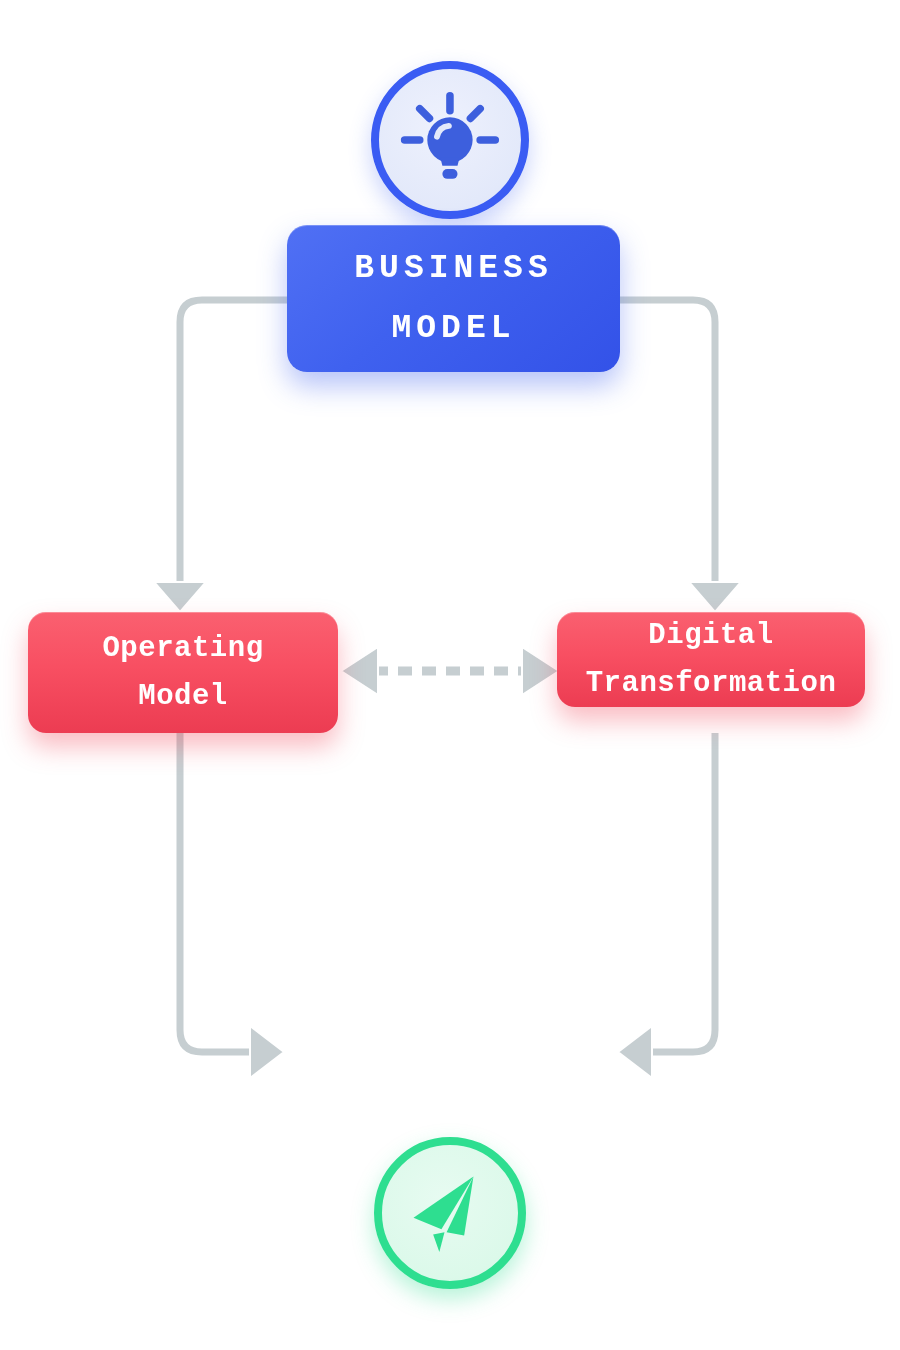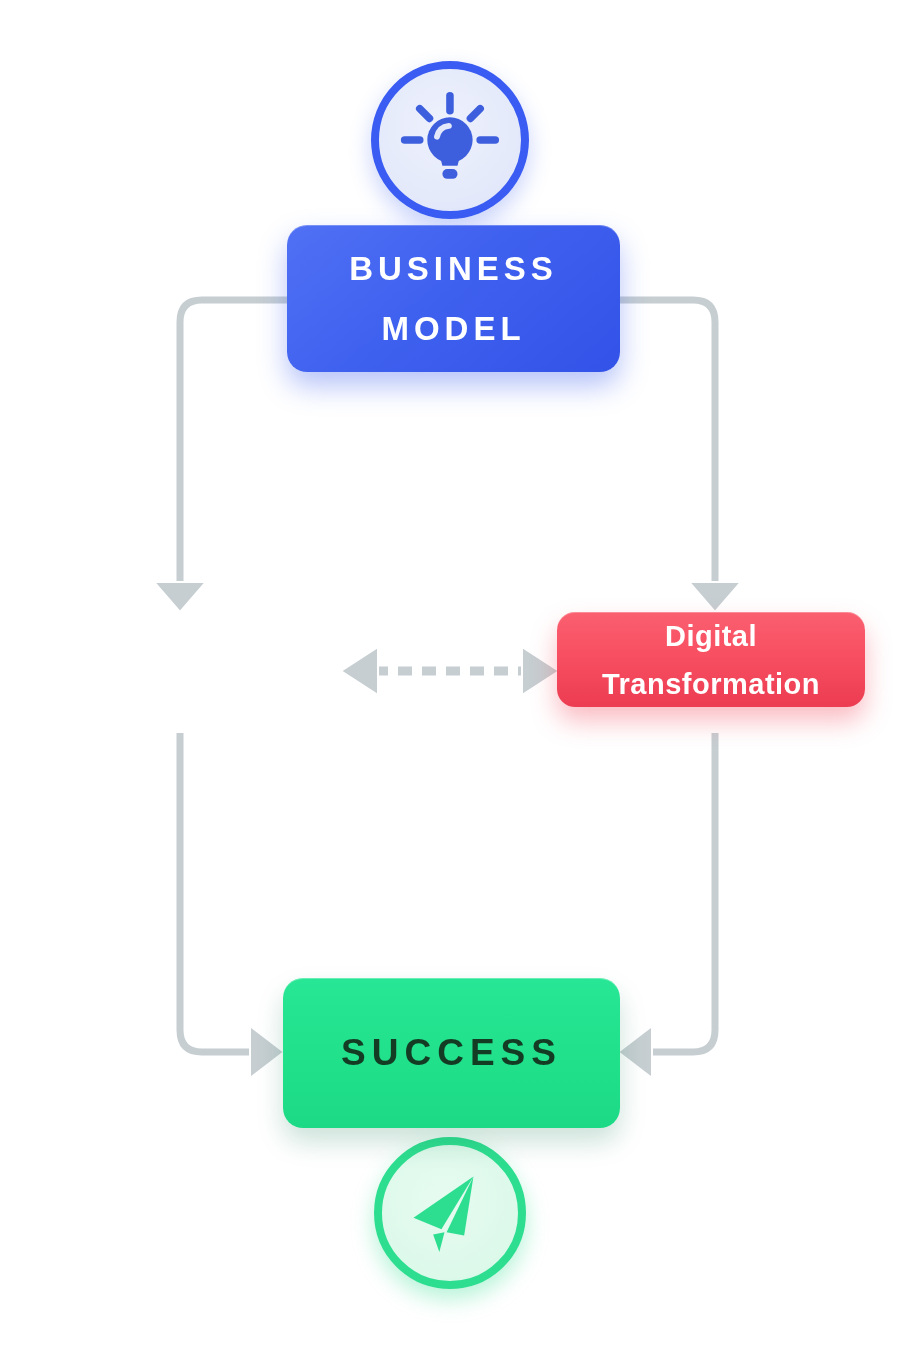--- a/index.html
+++ b/index.html
@@ -4,21 +4,21 @@
 <style>
   html,body{margin:0;padding:0;background:#ffffff;}
   .canvas{
     position:relative;width:900px;height:1350px;background:#ffffff;overflow:hidden;
     font-family:"Liberation Sans","DejaVu Sans",sans-serif;
   }
   .connector-layer{position:absolute;left:0;top:0;width:900px;height:1350px;z-index:1;}
 
   .node{
     position:absolute;z-index:3;display:flex;align-items:center;justify-content:center;
-    text-align:center;border-radius:20px;font-weight:700;
+    text-align:center;border-radius:20px;font-weight:700;font-family:Liberation Mono, monospace;
   }
   .node .label{display:inline-block;}
 
   .node-business{
     left:287px;top:225px;width:333px;height:147px;
     background:linear-gradient(140deg,#5070f4 0%,#3f61ef 45%,#3352e8 100%);
     box-shadow:0 14px 28px rgba(62,97,239,.38), inset 0 1px 0 rgba(255,255,255,.25);
     color:#ffffff;font-size:33px;letter-spacing:5px;line-height:60px;
   }
   .node-business .label{width:300px;}
@@ -93,28 +93,28 @@
       <path d="M41 66 h18 l-2 8 h-14 z" fill="#3d5fdd"></path>
       <rect x="43" y="77" width="14" height="9" rx="4.5" fill="#3d5fdd"></rect>
       <path d="M38 47 q2 -9 11 -10" stroke="#e3e9fa" stroke-width="5.5" stroke-linecap="round" fill="none"></path>
     </svg>
   </div>
 
   <div class="node node-business">
     <span class="label">BUSINESS MODEL</span>
   </div>
 
+  <div class="node node-red node-operating">
+    <span class="label">Operating Model</span>
+  </div>
 
   <div class="node node-red node-digital">
     <span class="label">Digital Transformation</span>
   </div>
 
-  <div class="node node-success">
-    <span class="label">SUCCESS</span>
-  </div>
 
   <div class="badge badge-launch">
     <svg viewBox="0 0 100 100" xmlns="http://www.w3.org/2000/svg">
       <g fill="#2ede90">
         <polygon points="73,15 15,55 42,66"></polygon>
         <polygon points="73,15 47,69 64,72"></polygon>
         <polygon points="34,71 45,69 40,88"></polygon>
       </g>
     </svg>
   </div>

